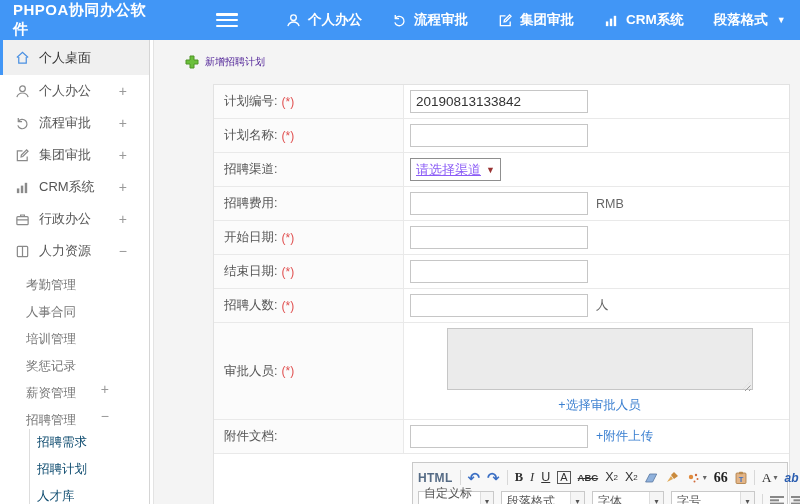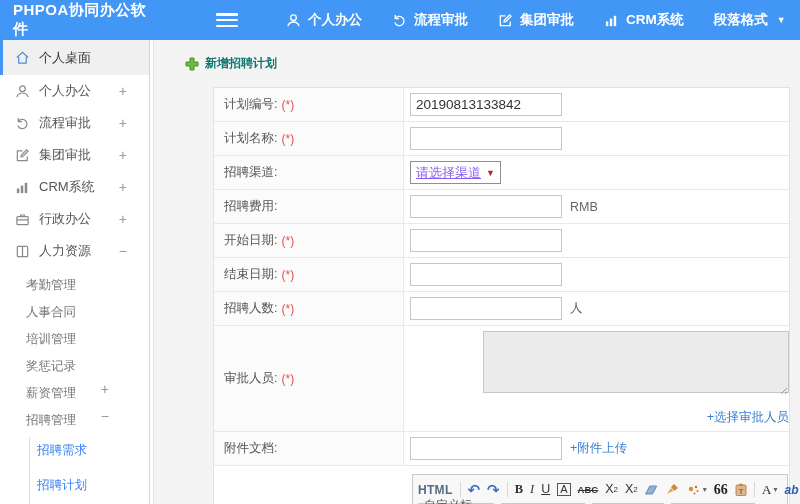--- a/index.html
+++ b/index.html
@@ -25,32 +25,32 @@
 
   
   .side-item { position:relative; height:32px; display:flex; align-items:center; gap:9px; padding-left:11px; border-left:3px solid transparent; font-size:13px; color:#555; cursor:pointer; }
   .side-item.active { background:#f0f0f0; border-left-color:#4196f6; color:#333; height:35px; }
   .side-item .sicon { width:16px; display:flex; justify-content:center; color:#8a8a8a; }
   .side-item.active .sicon { color:#4a90e2; }
   .expander { position:absolute; right:22px; top:50%; transform:translateY(-50%); color:#999; font-size:14px; line-height:1; }
   .sub-item { position:relative; height:27px; display:flex; align-items:flex-end; padding-left:26px; font-size:12.5px; color:#777; cursor:pointer; }
   .sub-item .expander { right:40px; }
   .subsub-group { margin-left:29px; border-left:1px solid #ddd; }
-  .subsub-item { height:27px; display:flex; align-items:center; padding-left:7px; font-size:12.5px; color:#3b82f6; cursor:pointer;margin-top:8px; }
+  .subsub-item { height:27px; display:flex; align-items:center; padding-left:7px; font-size:12.5px; color:#0c4a6e; cursor:pointer; }
 
   
   .page-title { display:flex; align-items:center; gap:6px; margin:15px 0 0 31px; }
-  .page-title .ttl { font-size:12px; font-weight:bold; color:#0f766e; }
+  .page-title .ttl { font-size:10px; font-weight:normal; color:#4c1d95; }
   .form { width:577px; margin:15px 0 0 59px; background:#fff; border:1px solid #e2e2e2; border-bottom:none; }
   .frow { display:flex; border-bottom:1px solid #e9e9e9; min-height:34px; }
   .flabel { width:190px; flex:none; display:flex; align-items:center; gap:4px; padding-left:10px; background:#fbfbfb; border-right:1px solid #e9e9e9; font-size:12.5px; color:#555; }
   .req { color:#e05050; font-size:12px; }
   .fvalue { flex:1; display:flex; align-items:center; gap:8px; padding:5px 0 5px 6px; }
-  .fvalue.col { flex-direction:column; align-items:flex-end; gap:12px; }
-  input.txt { width:152px; height:23px; border:1px solid #c6c6c6; background:#fff; padding:0 5px; font-size:13.5px; color:#333; font-family:inherit; }
+  .fvalue.col { flex-direction:column; align-items:center; gap:3px; }
+  input.txt { width:178px; height:23px; border:1px solid #c6c6c6; background:#fff; padding:0 5px; font-size:13.5px; color:#333; font-family:inherit; }
   .suffix { font-size:12.5px; color:#666; }
   .selbox { display:flex; align-items:center; gap:5px; height:23px; padding:0 5px; border:1px solid #8f8f8f; background:#fff; cursor:pointer; }
   .selbox .sel-text { font-size:13px; color:#8b5cf6; text-decoration:underline; }
   .selbox .sel-caret { font-size:9px; color:#993333; }
   .ta-wrap { position:relative; }
   textarea.gray { width:306px; height:62px; background:#ebebeb; border:1px solid #c6c6c6; resize:none; }
   .ta-grip { position:absolute; right:2px; bottom:3px; width:9px; height:9px;
     background:repeating-linear-gradient(135deg, transparent 0 2px, #9a9a9a 2px 3px); clip-path:polygon(100% 0,100% 100%,0 100%); }
   a.blue-link { font-size:12.5px; color:#3a7fd0; text-decoration:none; cursor:pointer; }
 

